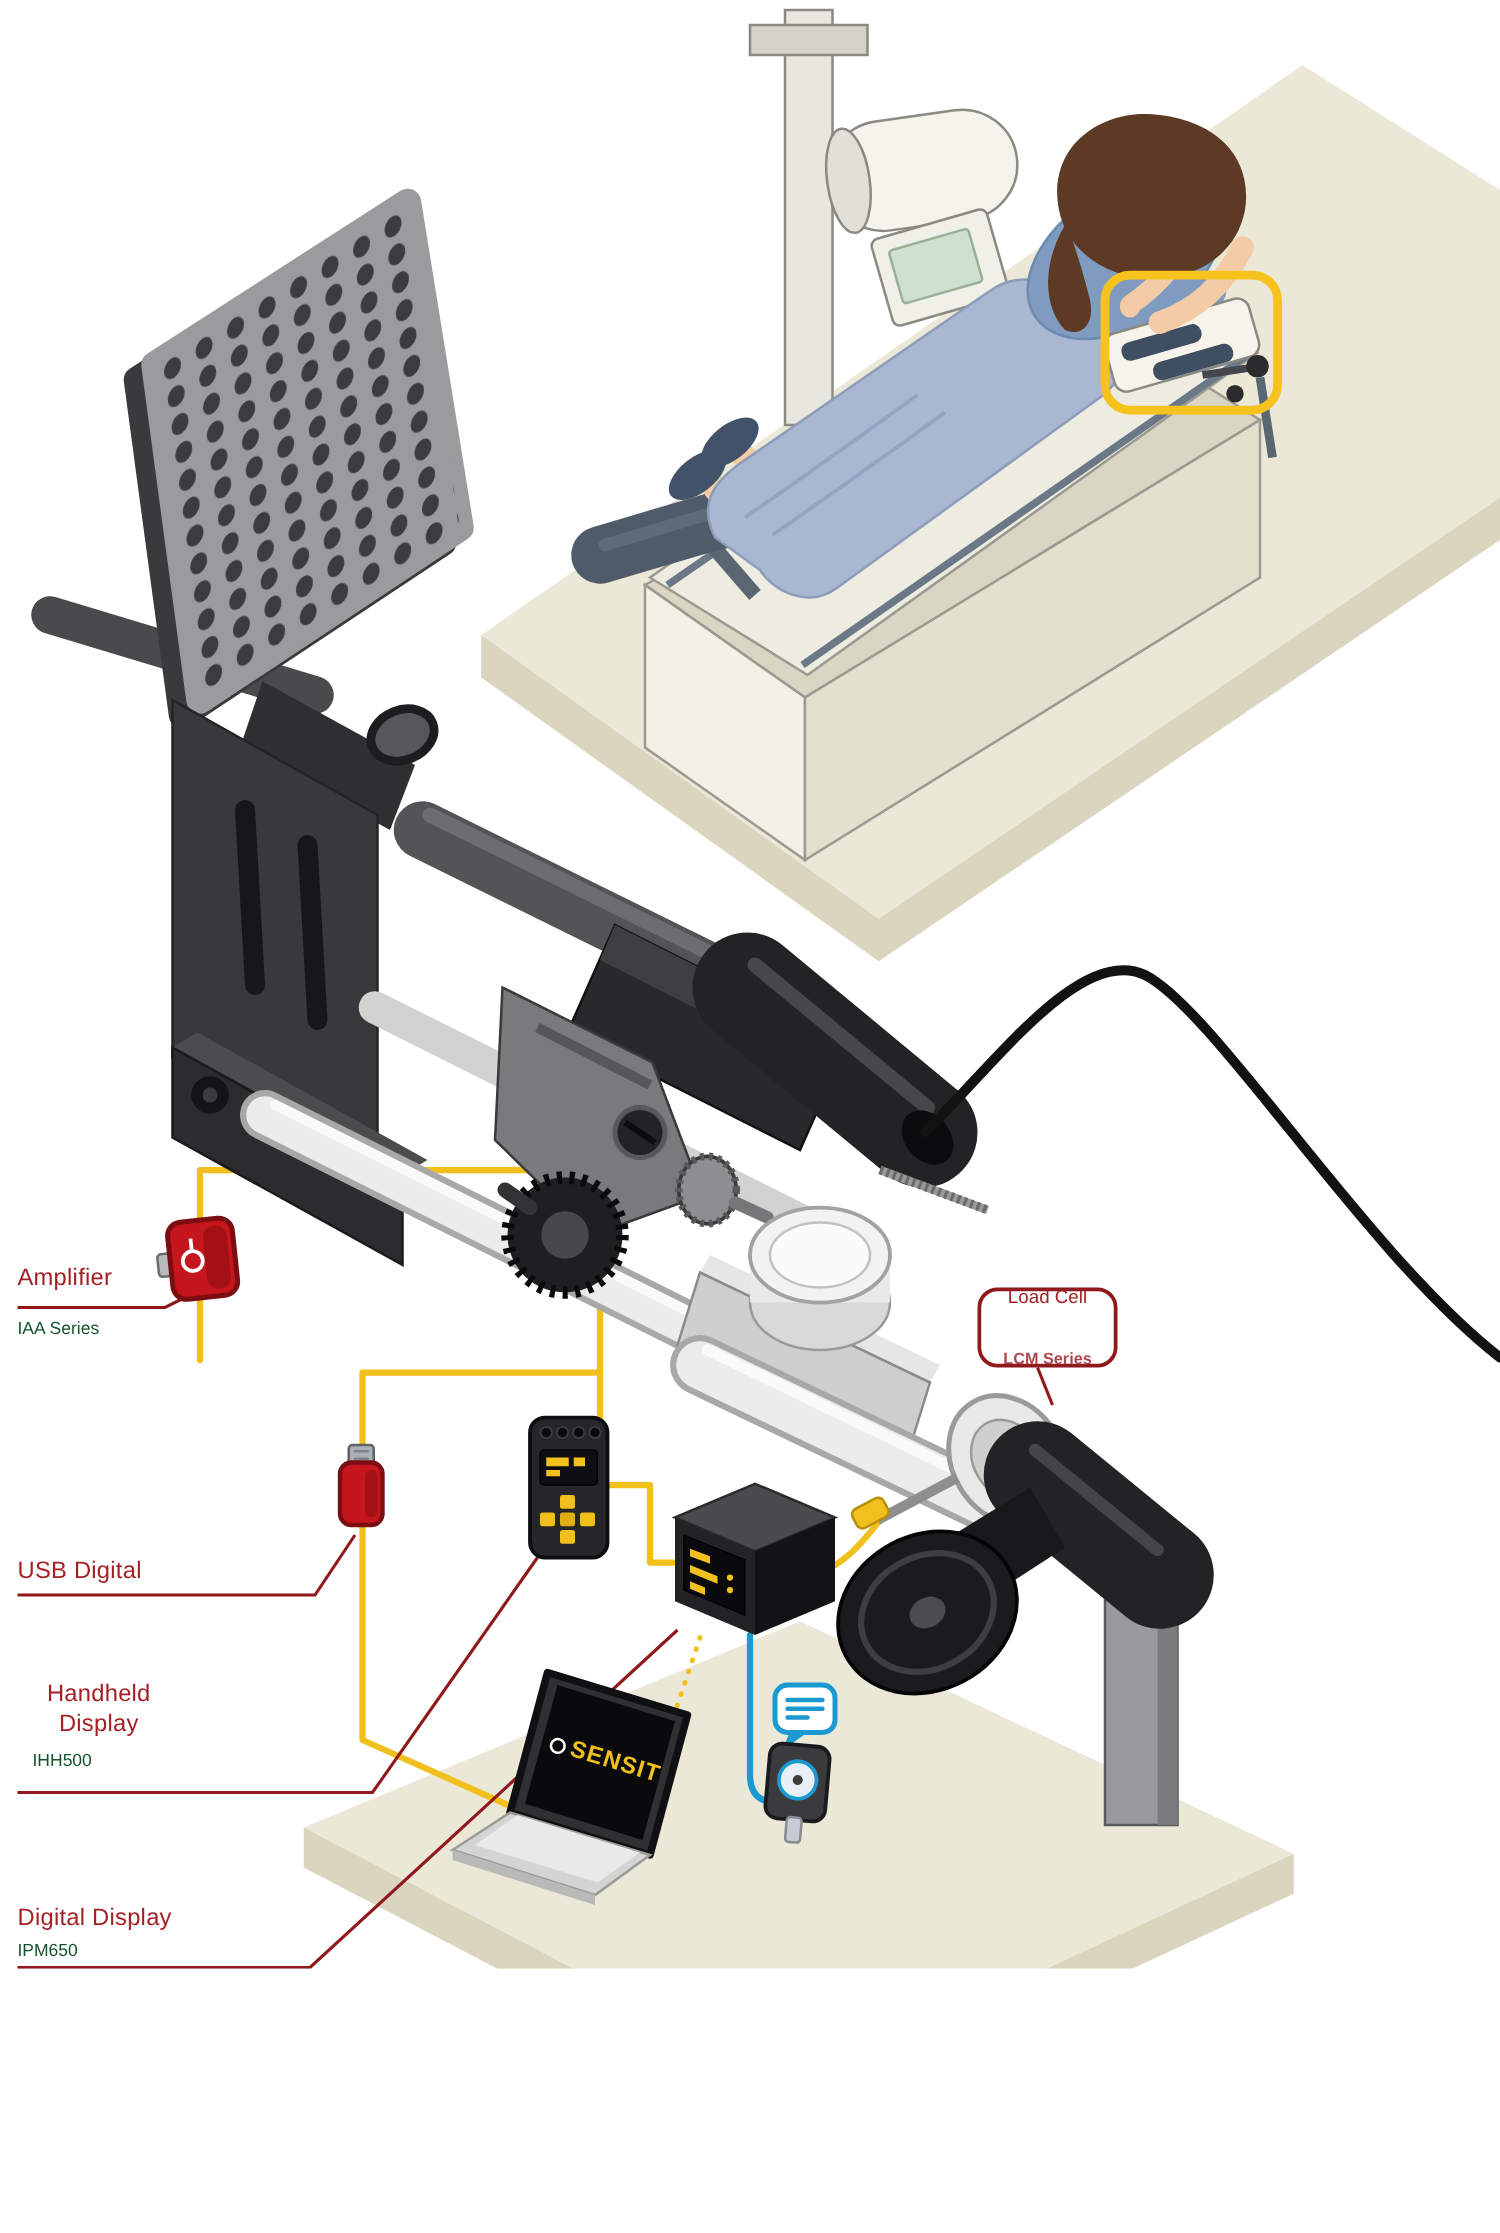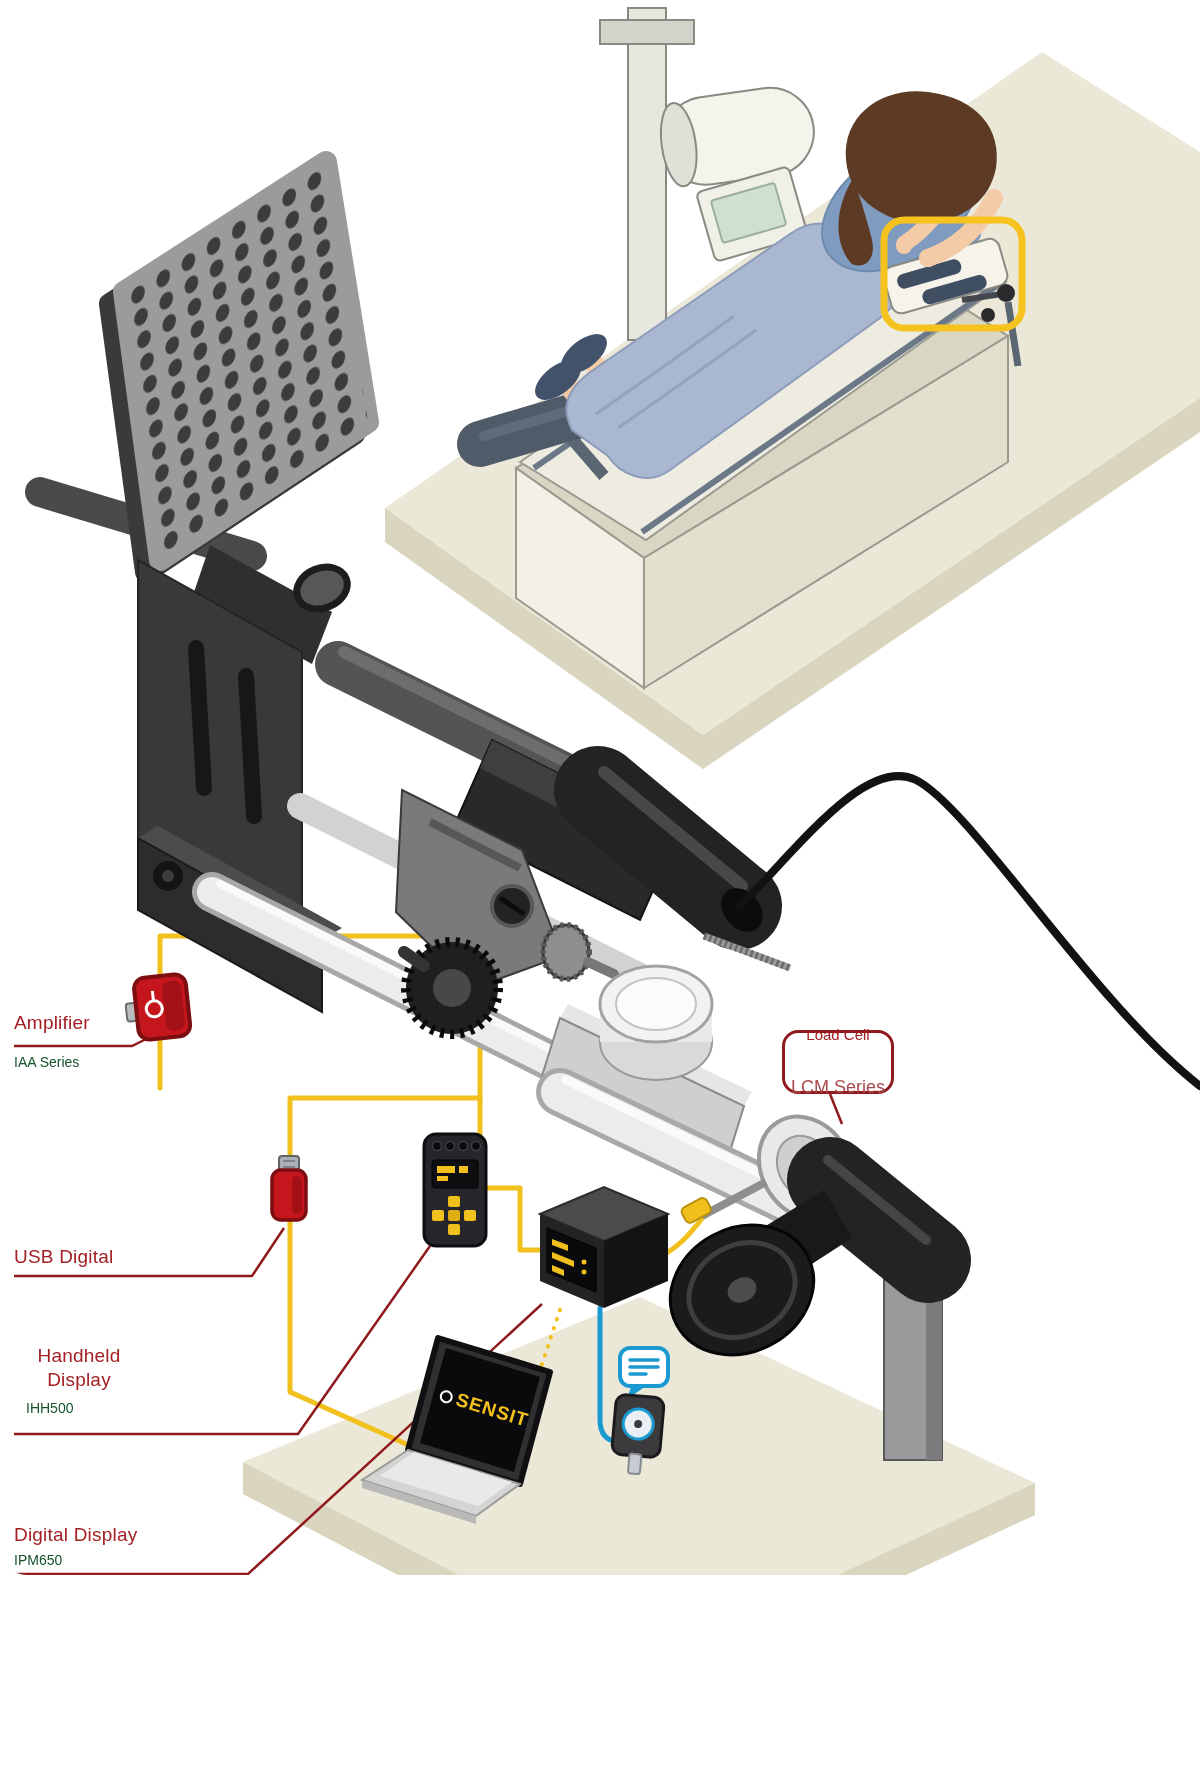--- a/index.html
+++ b/index.html
@@ -1,25 +1,25 @@
 <!DOCTYPE html>
 <html><head>
 <meta charset="utf-8">
 <style>
   html,body{margin:0;padding:0;background:#fff;}
-  .canvas{position:relative;width:1200px;height:1575px;overflow:hidden;background:#fff;font-family:"Liberation Sans",sans-serif;border-radius:27px;}
+  .canvas{position:relative;width:1200px;height:1575px;overflow:hidden;background:#fff;font-family:"Liberation Sans",sans-serif;}
   .canvas svg{position:absolute;left:0;top:0;}
   .lbl{position:absolute;font-family:"Liberation Sans",sans-serif;}
   .t{font-size:19px;color:#a32024;letter-spacing:.2px;}
   .s{font-size:14px;color:#14532d;}
   .box{position:absolute;border:3px solid #8f191c;background:#fff;color:#a32024;
        display:flex;flex-direction:column;justify-content:center;align-items:center;text-align:center;}
   .plc{left:68px;top:1088px;width:184px;height:64px;border-radius:20px;font-size:16px;line-height:1.35;}
   .lc{left:782px;top:1030px;width:106px;height:58px;border-radius:16px;font-size:15px;line-height:1.3;gap:32px;}
-  .lc .s2{font-size:18px;color:#a9494c;}
+  .lc .s2{font-size:13px;color:#a9494c;font-weight:bold;}
   .hh{width:130px;line-height:1.25;text-align:center;}
   .sensit{position:absolute;left:438px;top:1398px;width:100px;transform:rotate(17deg);
           color:#f2c01d;font-weight:bold;font-size:19px;letter-spacing:1px;
           display:flex;align-items:center;gap:4px;}
   .sensit .gauge{width:9px;height:9px;border:2px solid #fff;border-radius:50%;display:inline-block;flex:none;}
 </style>
 </head>
 <body>
 
 <div class="canvas">

